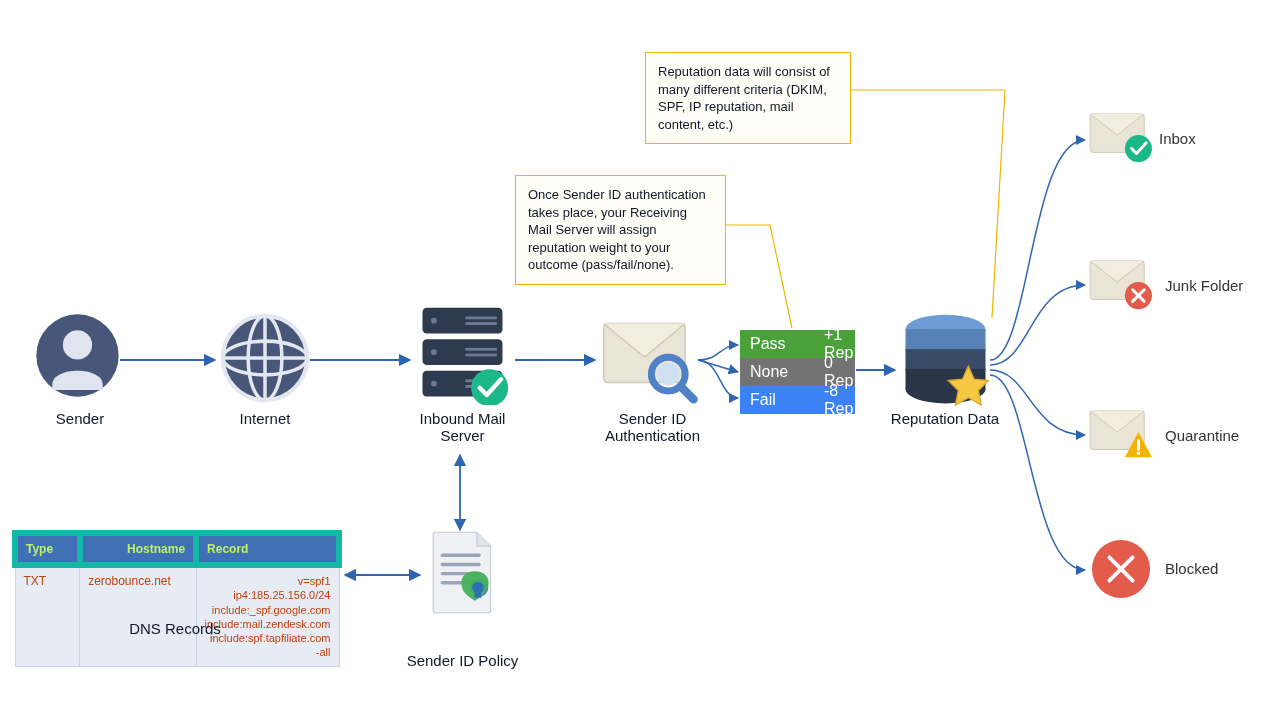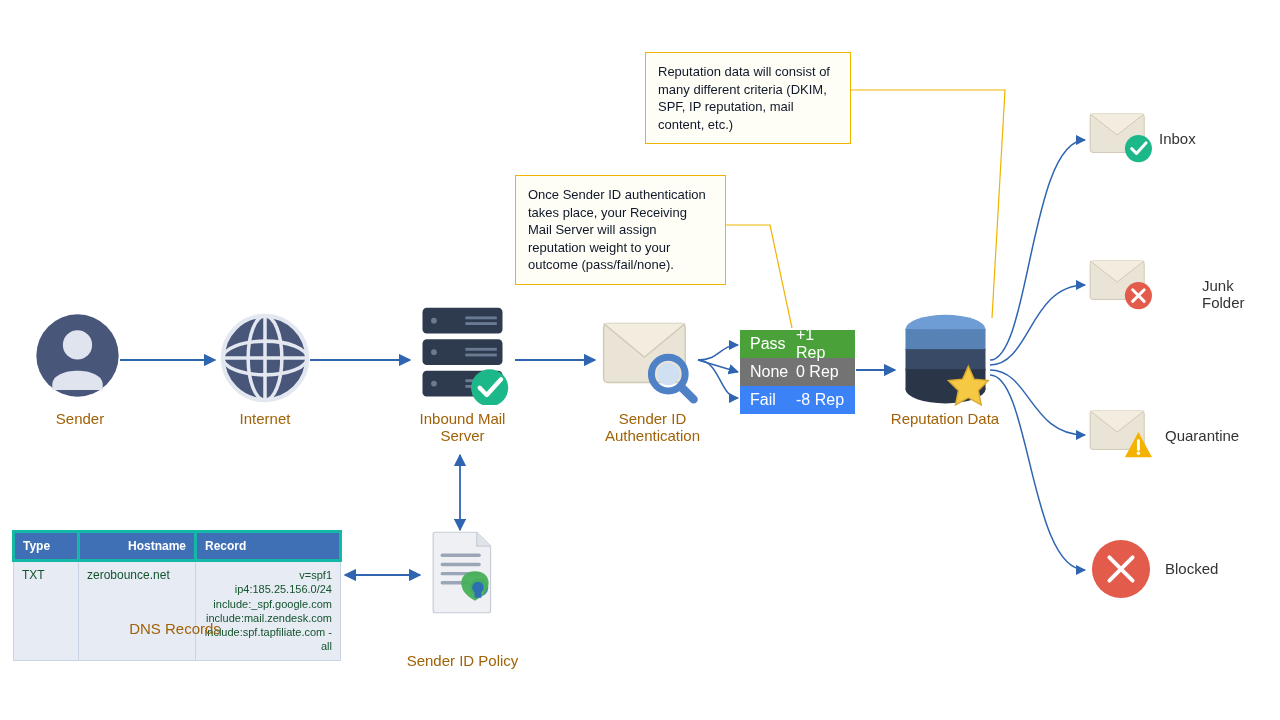--- a/index.html
+++ b/index.html
@@ -7,58 +7,59 @@
     width: 1280px;
     height: 720px;
     background: #fff;
     font-family: "Segoe UI", Arial, sans-serif;
     font-size: 15px;
     color: #333;
     position: relative;
     overflow: hidden;
   }
   .abs { position: absolute; }
-  .label { text-align: center; color: #a16207; }
+  .label { text-align: center; color: #0f172a; }
   .callout {
     border: 1px solid #f0b400;
     background: #fffef6;
     padding: 10px 12px;
     font-size: 13px;
     line-height: 1.35;
     color: #0f172a;
   }
   .rep-row {
     color: #fff;
     font-size: 16px;
     display: flex;
     align-items: center;
     padding: 0 10px;
     height: 28px;
+    gap: 28px;
   }
   .rep-row .k { flex: 0 0 46px; }
   .rep-row .v { flex: 1; }
   .dns-table {
     border-collapse: collapse;
     font-size: 12px;
     width: 330px;
   }
   .dns-table th {
     background: #3f6fb5;
-    color: #ffffff;
+    color: #bef264;
     text-align: left;
     font-weight: 600;
     padding: 6px 8px;
-    border: 3px solid #14b8a6;
+    border: 6px solid #14b8a6;
   }
   .dns-table td {
     background: #e6ebf4;
     border: 1px solid #c9d3e6;
     padding: 6px 8px;
     vertical-align: top;
-    color: #14532d;
+    color: #c2410c;
   }
   svg.arrows { position: absolute; left:0; top:0; width:1280px; height:720px; pointer-events:none; }
 </style>
 </head>
 <body>
 
 <svg class="arrows">
   <defs>
     <marker id="arw" viewBox="0 0 10 10" refX="9" refY="5" markerWidth="7" markerHeight="7" orient="auto-start-reverse">
       <path d="M 0 0 L 10 5 L 0 10 z" fill="#2f65b0"></path>
@@ -192,21 +193,21 @@
 <div class="abs" style="left:1151px; top:130px;margin-left:8px;">Inbox</div>
 
 <div class="abs" style="left:1088px; top:255px;">
   <svg width="68" height="58" viewBox="0 0 70 60">
     <rect x="2" y="6" width="56" height="40" rx="3" fill="#e9e4d6" stroke="#cfc8b4"></rect>
     <path d="M2 6 L30 28 L58 6" fill="#f2eddf" stroke="#cfc8b4"></path>
     <circle cx="52" cy="42" r="14" fill="#e25b4b"></circle>
     <path d="M46 36 l12 12 M58 36 l-12 12" stroke="#fff" stroke-width="3" stroke-linecap="round"></path>
   </svg>
 </div>
-<div class="abs" style="left:1165px; top:277px;margin-left:37px;">Junk Folder</div>
+<div class="abs" style="left:1165px; top:277px;">Junk Folder</div>
 
 <div class="abs" style="left:1088px; top:405px;">
   <svg width="68" height="58" viewBox="0 0 70 60">
     <rect x="2" y="6" width="56" height="40" rx="3" fill="#e9e4d6" stroke="#cfc8b4"></rect>
     <path d="M2 6 L30 28 L58 6" fill="#f2eddf" stroke="#cfc8b4"></path>
     <path d="M52 28 L66 54 L38 54 Z" fill="#f3b300"></path>
     <line x1="52" y1="37" x2="52" y2="46" stroke="#fff" stroke-width="3" stroke-linecap="round"></line>
     <circle cx="52" cy="50" r="1.8" fill="#fff"></circle>
   </svg>
 </div>

